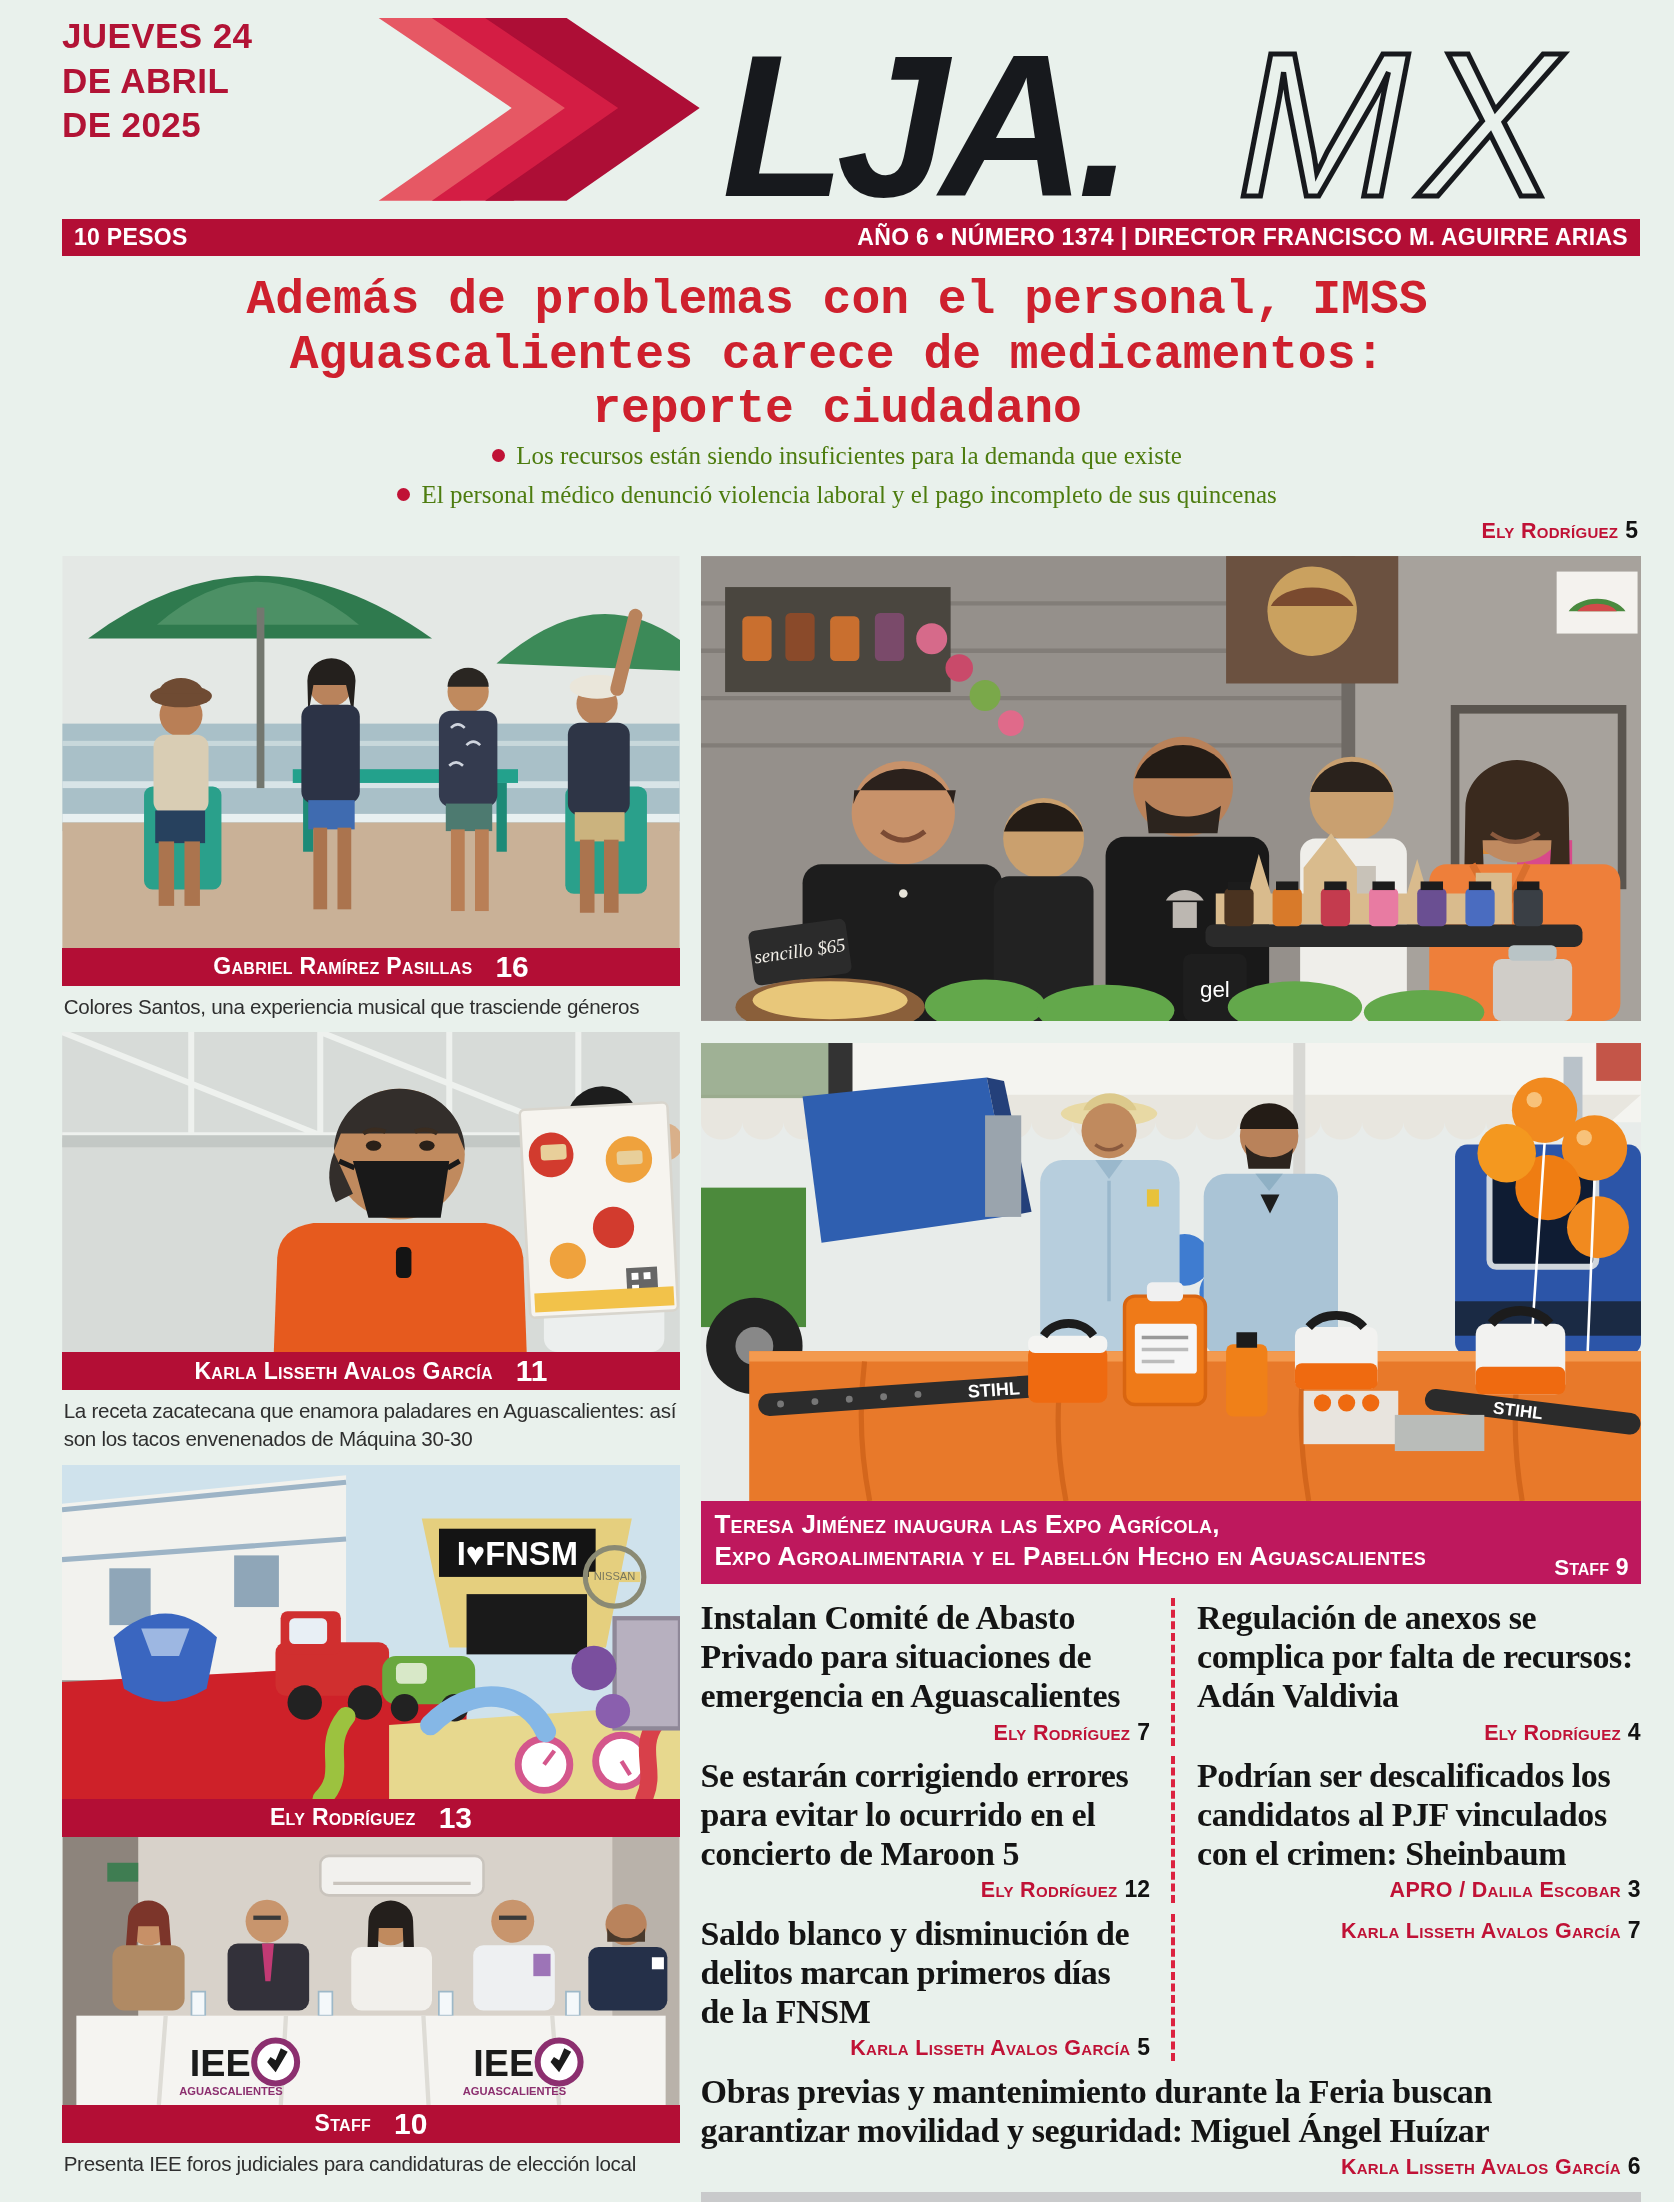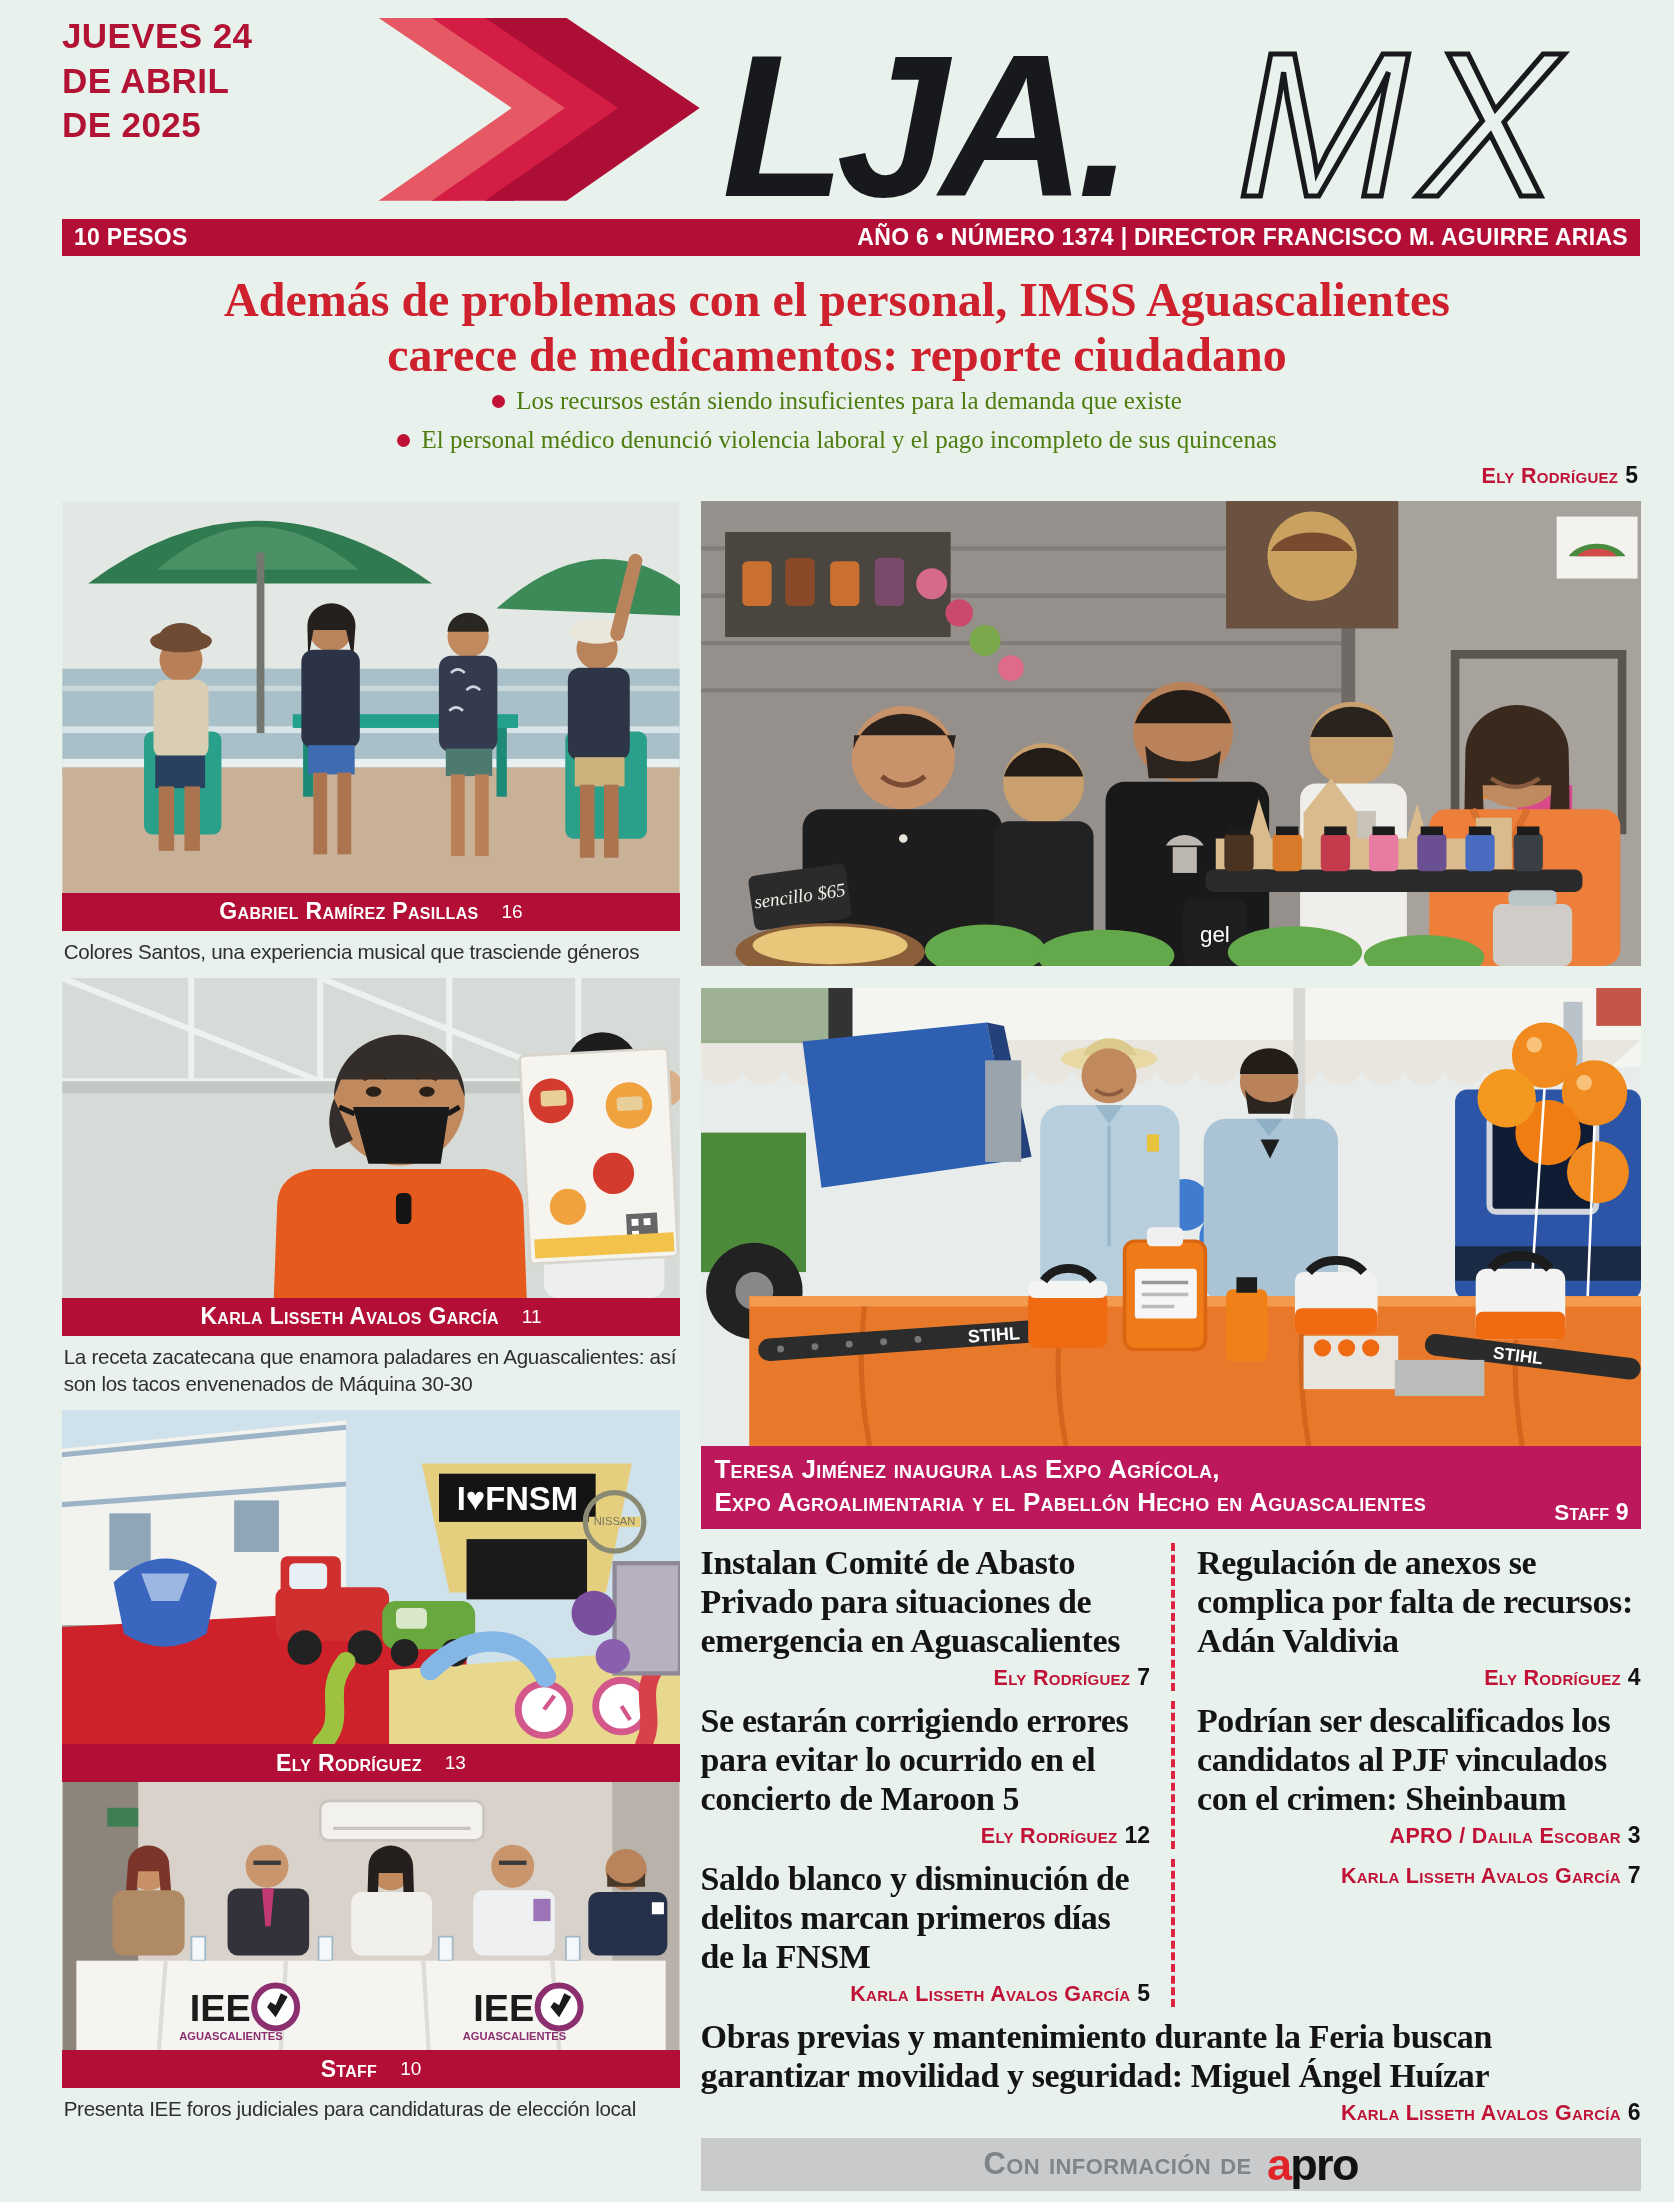--- a/index.html
+++ b/index.html
@@ -8,35 +8,35 @@
   .page { position:relative; width:1674px; height:2203px; background:#e9f1ec; }
 
   
   .header { position:relative; height:256px; }
   .date-block { position:absolute; left:62px; top:13.8px; color:#b21335; font-weight:bold; font-size:35px; line-height:1.28; letter-spacing:0.4px; }
   .masthead { position:absolute; left:377px; top:5.2px; }
   .top-bar { position:absolute; left:62px; right:34px; top:219px; height:37px; background:#b30e35; color:#ffffff; display:flex; justify-content:space-between; align-items:center; padding:0 12px; font-weight:bold; font-size:23px; letter-spacing:0.3px; }
 
   
   .lead { padding-top:17px; text-align:center; }
-  .lead h1 { font-family:Liberation Serif, serif; font-weight:bold; color:#ce202d; font-size:48px; line-height:1.14; max-width:1308px; margin:0 auto; }
+  .lead h1 { font-family:Liberation Mono, monospace; font-weight:bold; color:#ce202d; font-size:48px; line-height:1.14; max-width:1308px; margin:0 auto; }
   .lead-bullets { font-family:"Liberation Serif", serif; font-size:25px; color:#4d7c0f; line-height:1.55; }
   .lead-bullets .dot { display:inline-block; width:13px; height:13px; border-radius:50%; background:#c01236; margin-right:11.2px; vertical-align:1.7px; }
   .lead-byline { text-align:right; padding-right:36px; margin-top:2px; }
   .byline-author { color:#c01236; font-weight:bold; font-variant:small-caps; font-size:21.5px; letter-spacing:0.3px; }
   .byline-page { color:#121212; font-weight:bold; font-size:23px; margin-left:6.9px; }
 
   
   .columns { display:flex; margin:12px 34px 0 62px; gap:20.6px; }
   .col-left { width:618px; }
   .col-right { width:940px; }
   .photo { display:block; }
   .credit-bar { height:38px; background:#b30e35; color:#fff; display:flex; justify-content:center; align-items:center; padding:0 12px; }
   .credit-bar .credit-author { font-variant:small-caps; font-weight:bold; font-size:23px; letter-spacing:0.3px; }
-  .credit-bar .credit-page { font-weight:normal; font-size:19px; margin-left:23px; }
+  .credit-bar .credit-page { font-weight:bold; font-size:30px; margin-left:23px; }
   .caption { font-size:20.6px; color:#2f2f2f; line-height:1.35; letter-spacing:-0.3px; padding:6.9px 1.7px 12px 1.7px; }
 
   
   .overlay-bar { position:relative; background:#be185d; color:#fff; height:83px; padding:6.9px 12px 5.2px 13.8px; }
   .overlay-bar .line { font-variant:small-caps; font-weight:bold; font-size:26px; line-height:1.25; letter-spacing:0.3px; }
   .overlay-staff { position:absolute; right:12px; bottom:3.4px; }
   .overlay-staff .credit-author { font-variant:small-caps; font-weight:bold; font-size:22.4px; }
   .overlay-staff .credit-page { font-weight:bold; font-size:23px; margin-left:6.9px; }
 
   

